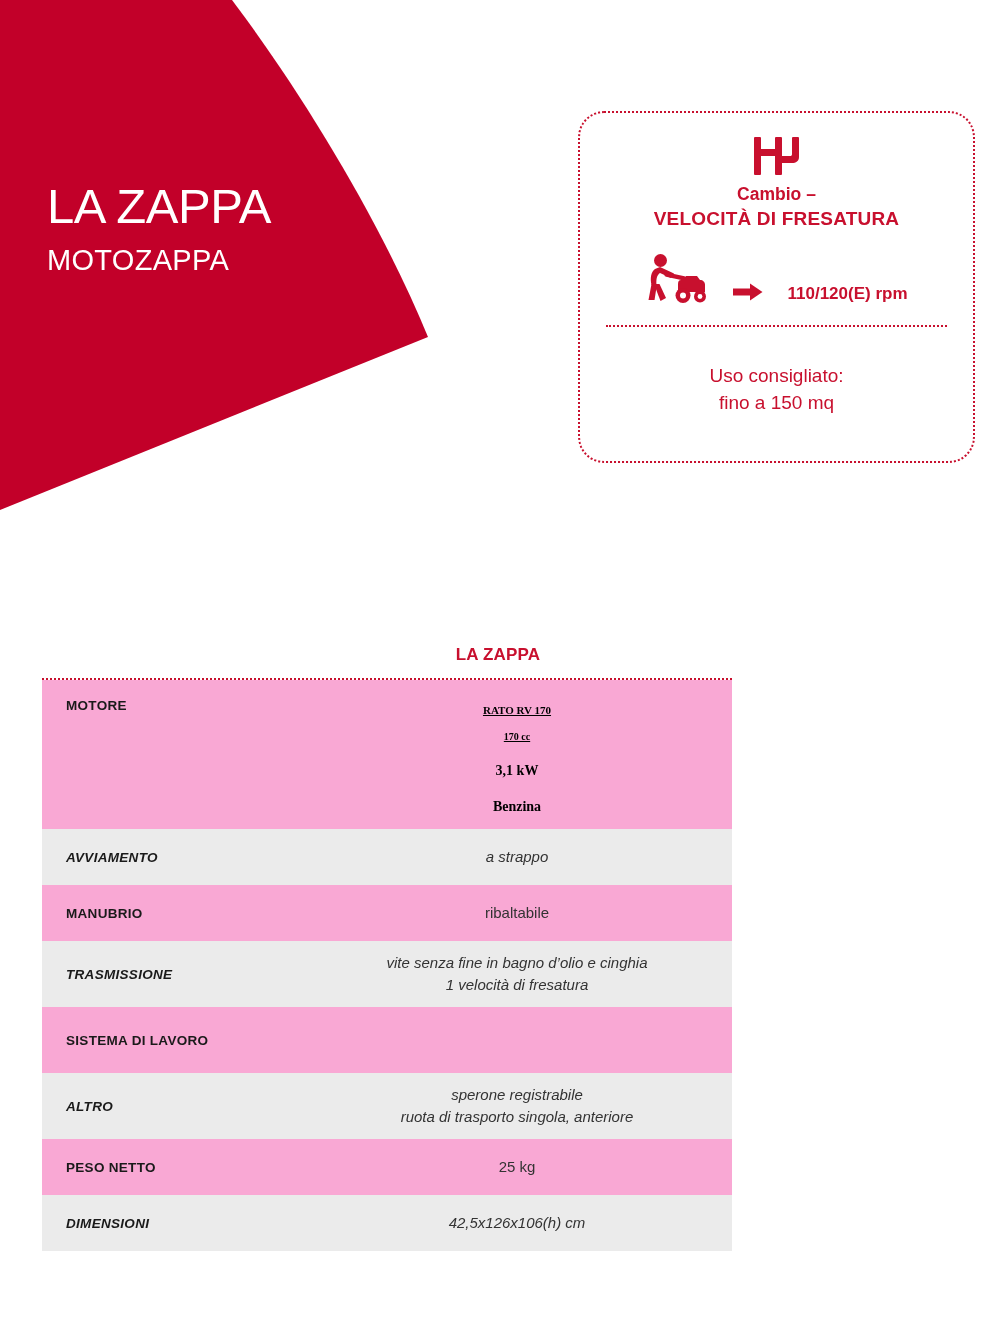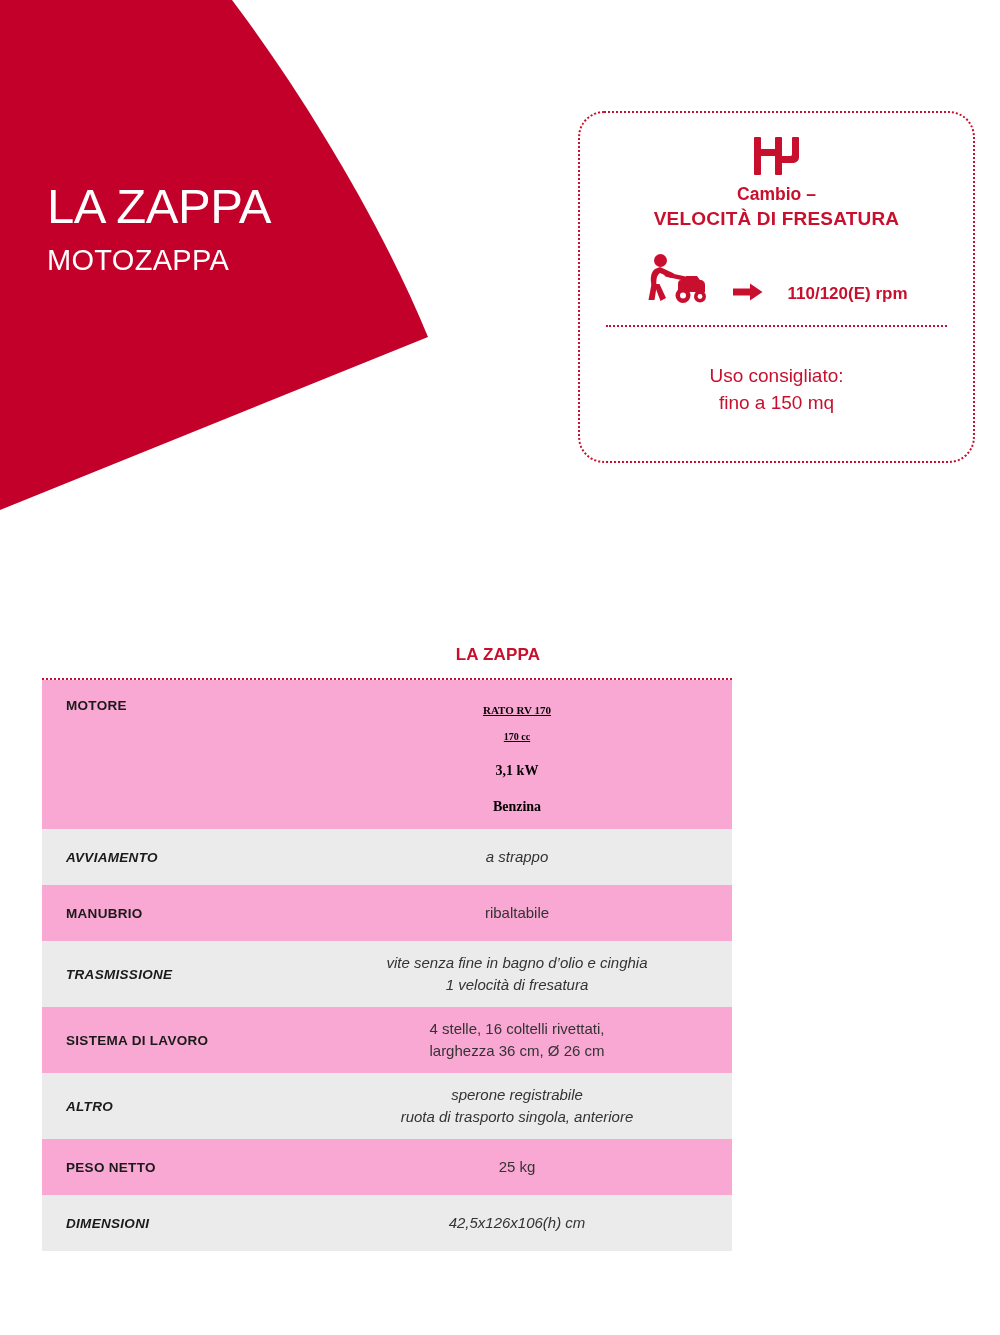--- a/index.html
+++ b/index.html
@@ -270,22 +270,20 @@
   </div>
 
   <div class="spec-row shaded tall">
     <div class="spec-label">TRASMISSIONE</div>
     <div class="spec-value">vite senza fine in bagno d’olio e cinghia
 1 velocità di fresatura</div>
   </div>
 
   <div class="spec-row tall">
     <div class="spec-label">SISTEMA DI LAVORO</div>
-    <div class="spec-value">4 stelle, 16 coltelli rivettati,
-larghezza 36 cm, Ø 26 cm</div>
   </div>
 
   <div class="spec-row shaded tall">
     <div class="spec-label">ALTRO</div>
     <div class="spec-value">sperone registrabile
 ruota di trasporto singola, anteriore</div>
   </div>
 
   <div class="spec-row">
     <div class="spec-label">PESO NETTO</div>

